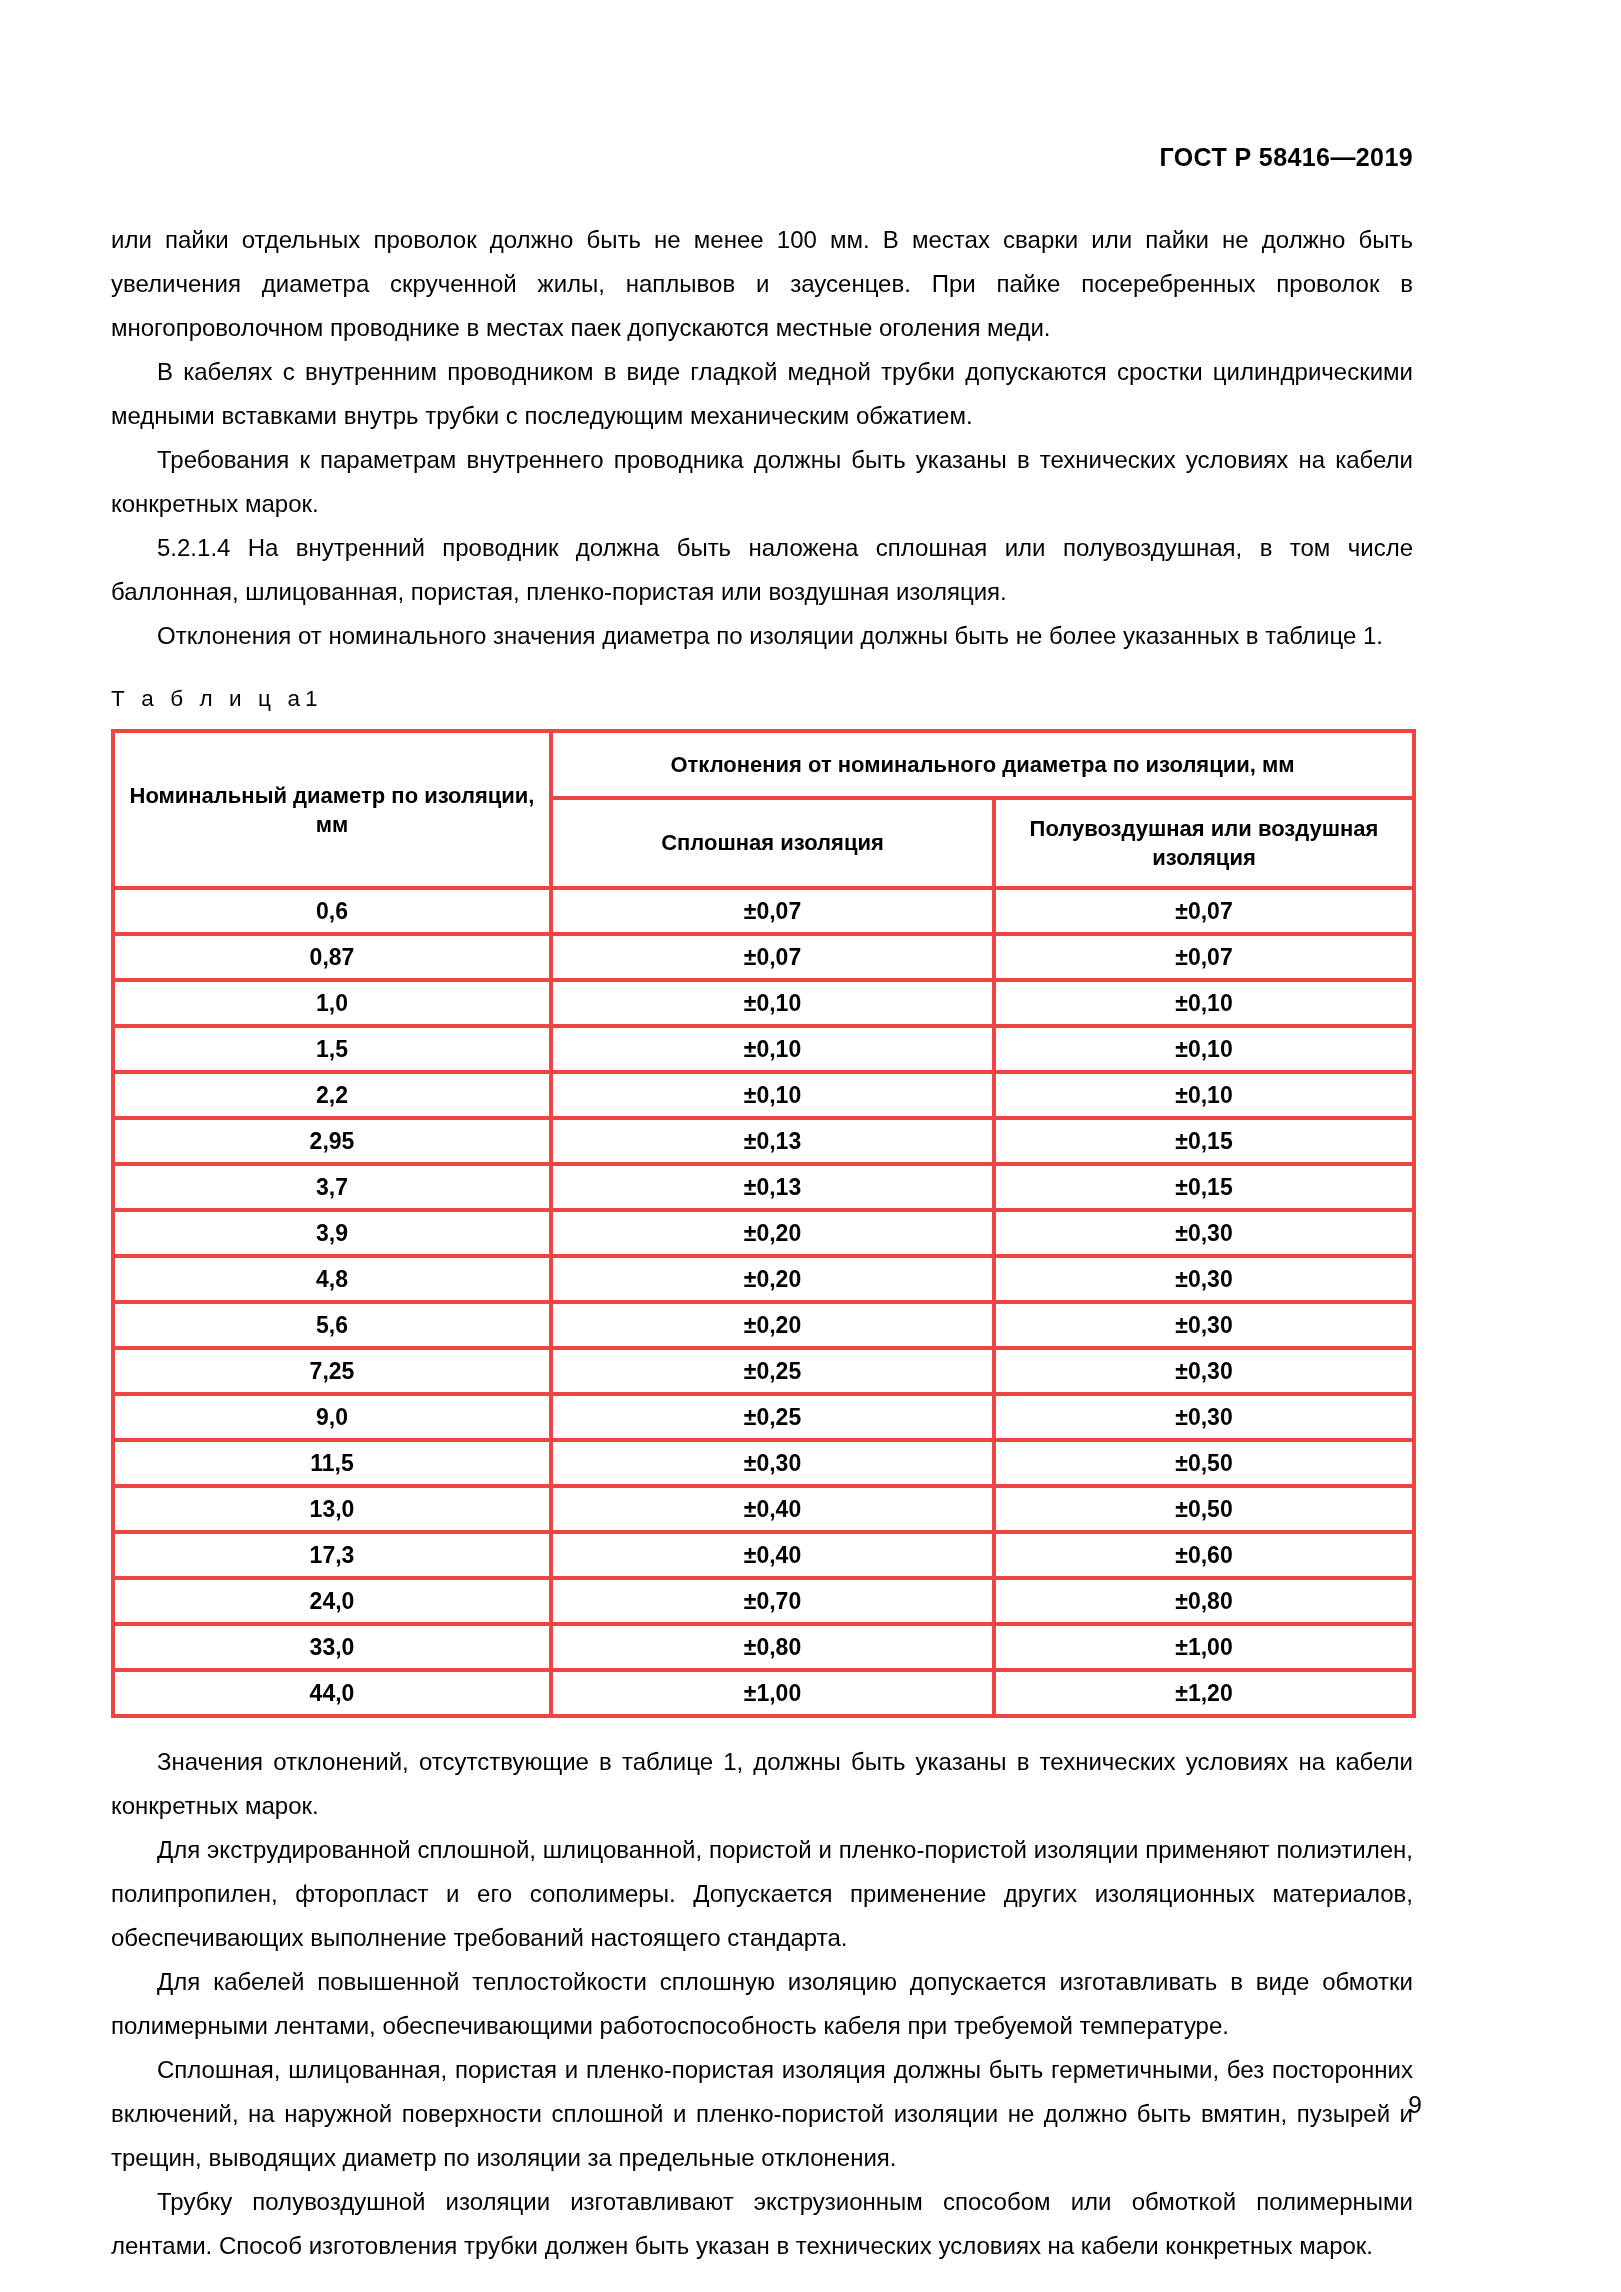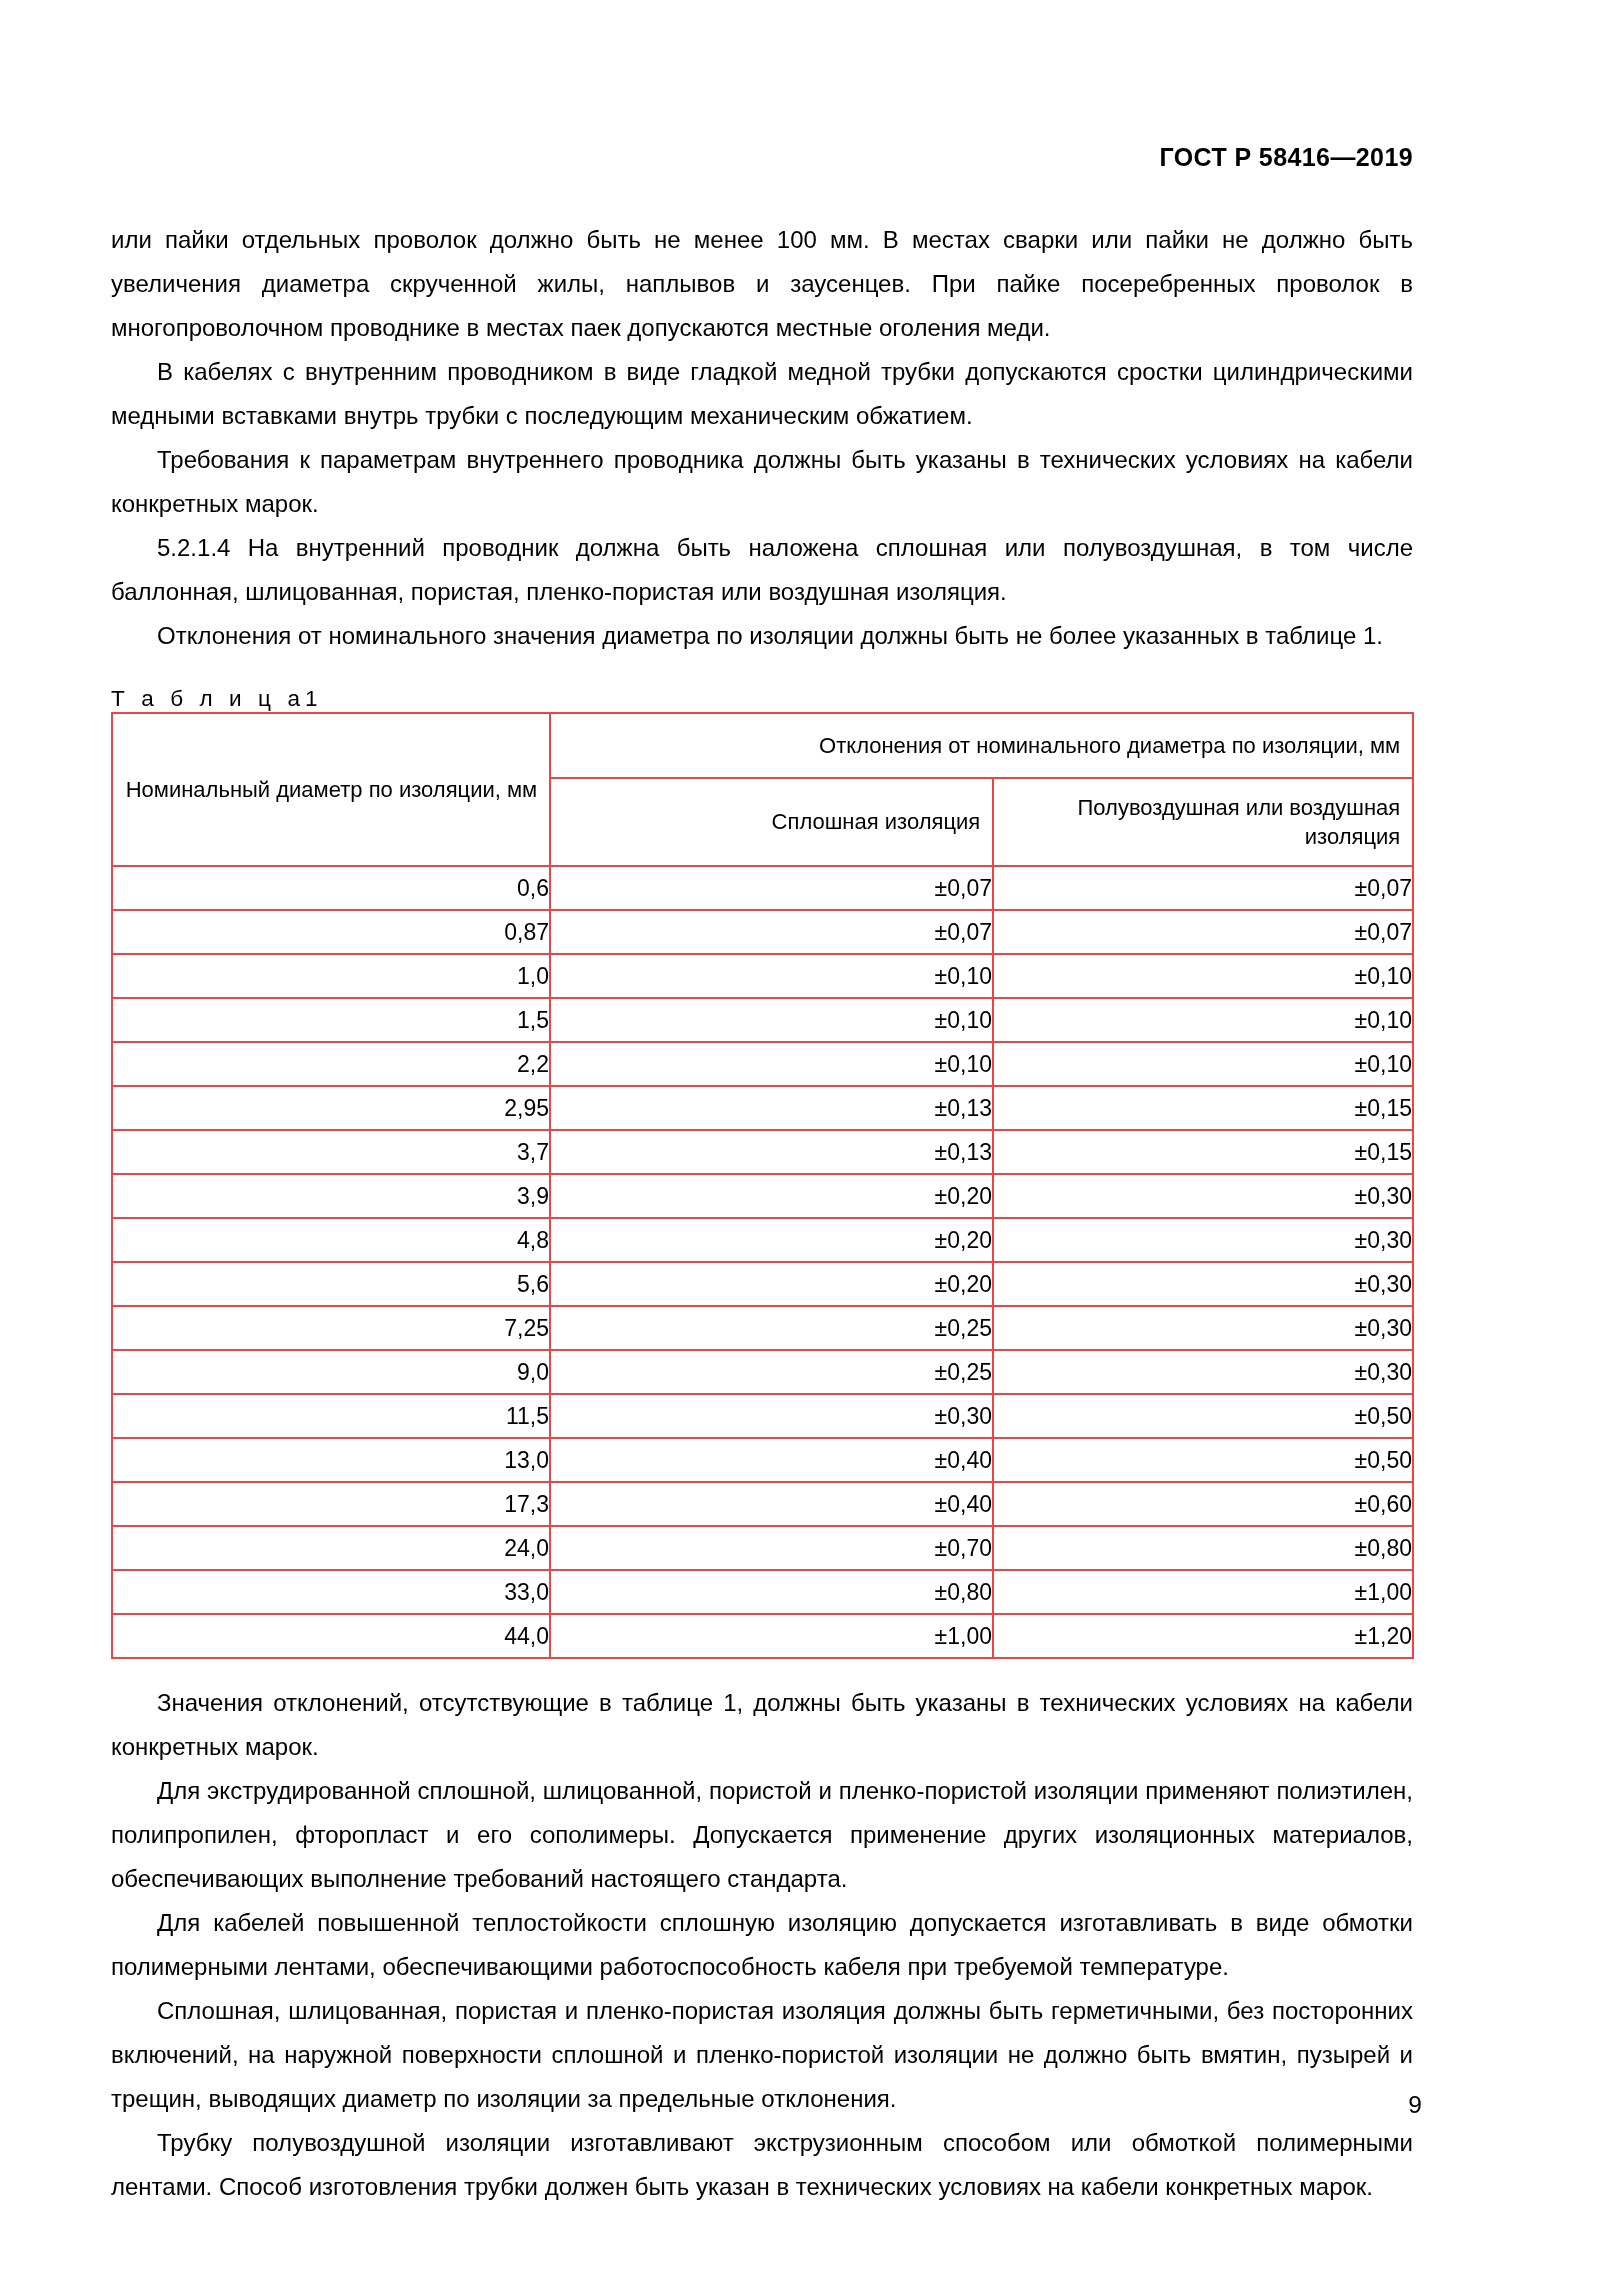--- a/index.html
+++ b/index.html
@@ -48,45 +48,45 @@
     text-justify: inter-word;
     hyphens: none;
   }
   p.body-text.indent {
     text-indent: 46px;
   }
 
   
   .table-caption {
     margin-top: 28px;
-    margin-bottom: 0;
+    margin-bottom: 17px;
     font-size: 22.5px;
     letter-spacing: 5.1px;
   }
   .table-caption .num {
     letter-spacing: 0;
   }
 
   
   table.spec-table {
     border-collapse: collapse;
     width: 1302px;
     table-layout: fixed;
     font-size: 22px;
   }
   table.spec-table col.c-nominal { width: 438px; }
   table.spec-table col.c-solid   { width: 443px; }
   table.spec-table col.c-semi    { width: 420px; }
 
   table.spec-table th,
   table.spec-table td {
-    border: 2px solid #ef4444;
-    text-align: right;
+    border: 4px solid #ef4444;
+    text-align: center;
     vertical-align: middle;
-    font-weight: normal;
+    font-weight: bold;
     padding: 0;
   }
   table.spec-table thead th {
     line-height: 29px;
     padding: 8.8px 11.8px;
   }
   th.head-nominal { height: 116px; }
   th.head-group   { height: 45px; }
   th.head-sub     { height: 69px; }
 

